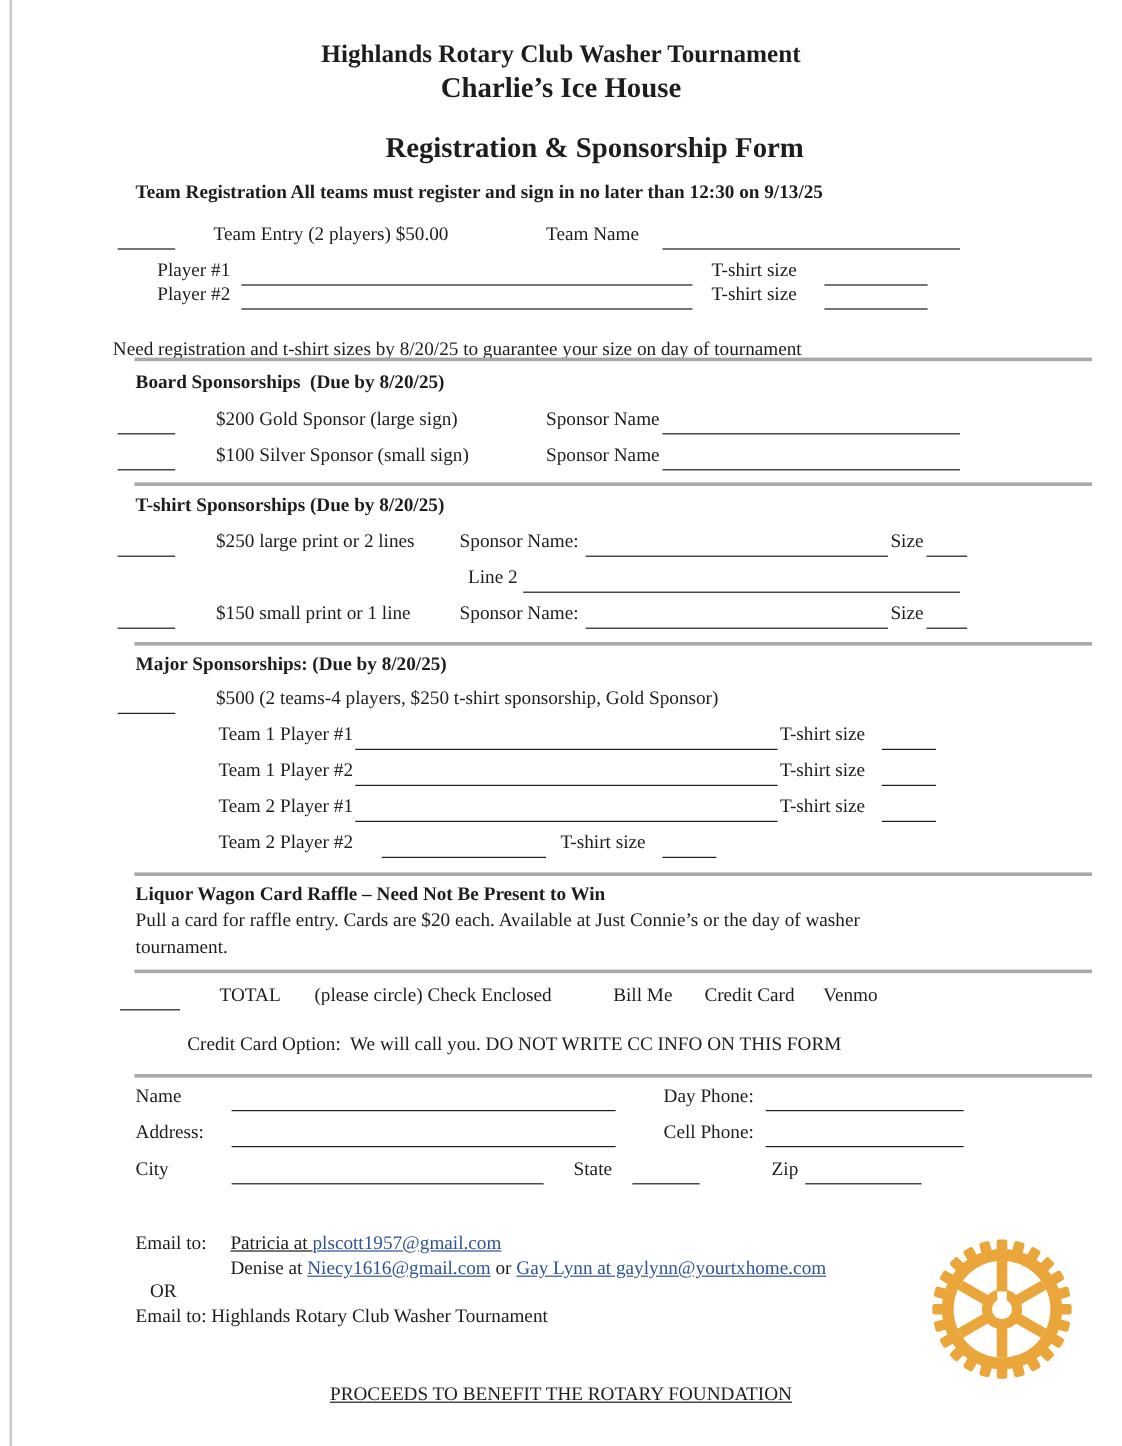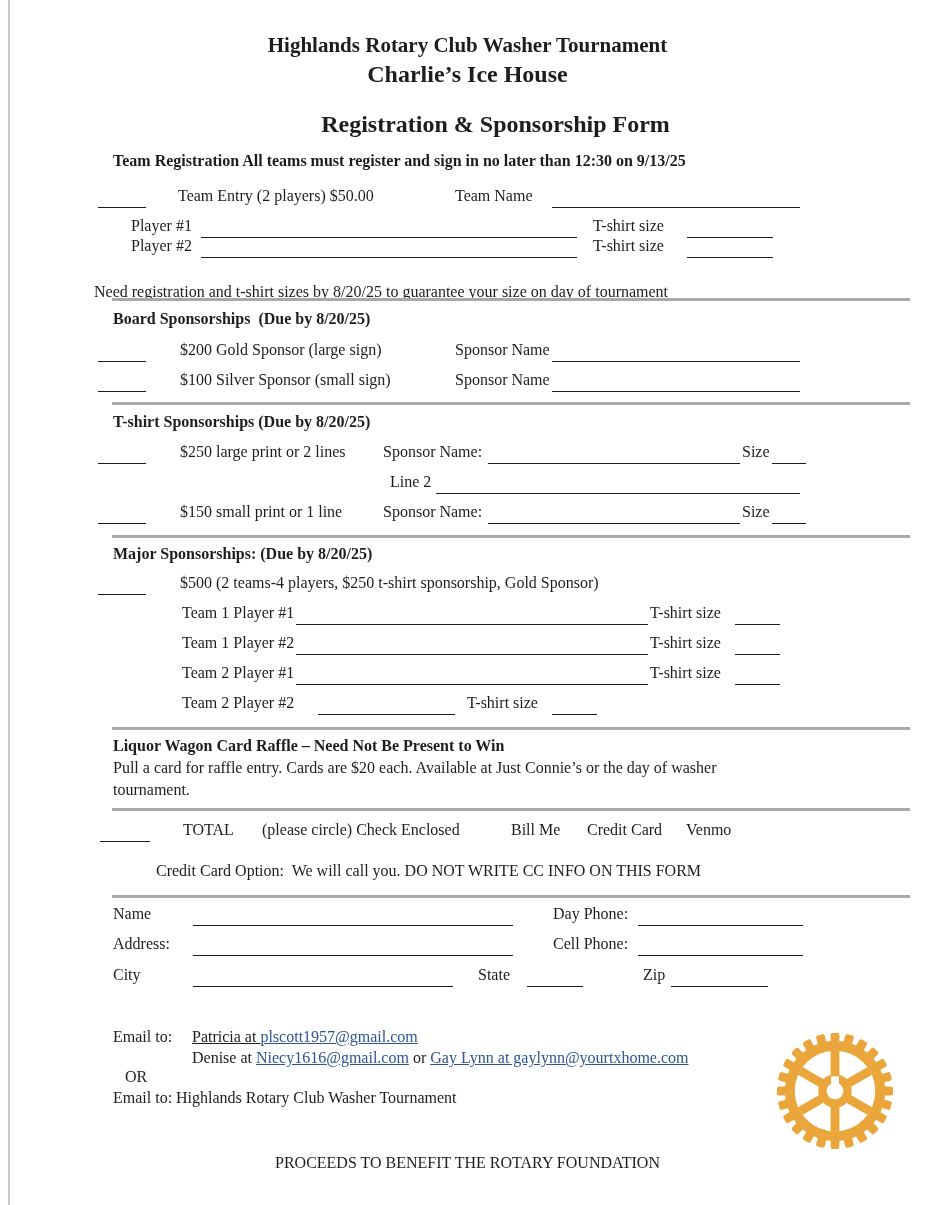--- a/index.html
+++ b/index.html
@@ -188,21 +188,21 @@
     <span class="el" style="left:192px;"><span>Denise at </span><a class="link">Niecy1616@gmail.com</a><span> or </span><a class="link">Gay Lynn at gaylynn@yourtxhome.com</a></span>
   </div>
   <div class="line" style="top:1068px;">
     <span class="el" style="left:125px;">OR</span>
   </div>
   <div class="line" style="top:1089px;">
     <span class="el" style="left:113px;">Email to:</span>
     <span class="el" style="left:176px;">Highlands Rotary Club Washer Tournament</span>
   </div>
 
-  <div class="line center" style="top:1154px;">PROCEEDS TO BENEFIT THE ROTARY FOUNDATION</div>
+  <div class="line center" style="top:1154px;text-decoration:underline;">PROCEEDS TO BENEFIT THE ROTARY FOUNDATION</div>
 
   <svg id="rotary-logo" viewBox="0 0 120 120" aria-hidden="true">
     <g fill="#EBA63B">
       <g>
         <rect x="55.5" y="1" width="9" height="13" rx="2" transform="rotate(0 60 60)"></rect>
         <rect x="55.5" y="1" width="9" height="13" rx="2" transform="rotate(15 60 60)"></rect>
         <rect x="55.5" y="1" width="9" height="13" rx="2" transform="rotate(30 60 60)"></rect>
         <rect x="55.5" y="1" width="9" height="13" rx="2" transform="rotate(45 60 60)"></rect>
         <rect x="55.5" y="1" width="9" height="13" rx="2" transform="rotate(60 60 60)"></rect>
         <rect x="55.5" y="1" width="9" height="13" rx="2" transform="rotate(75 60 60)"></rect>

